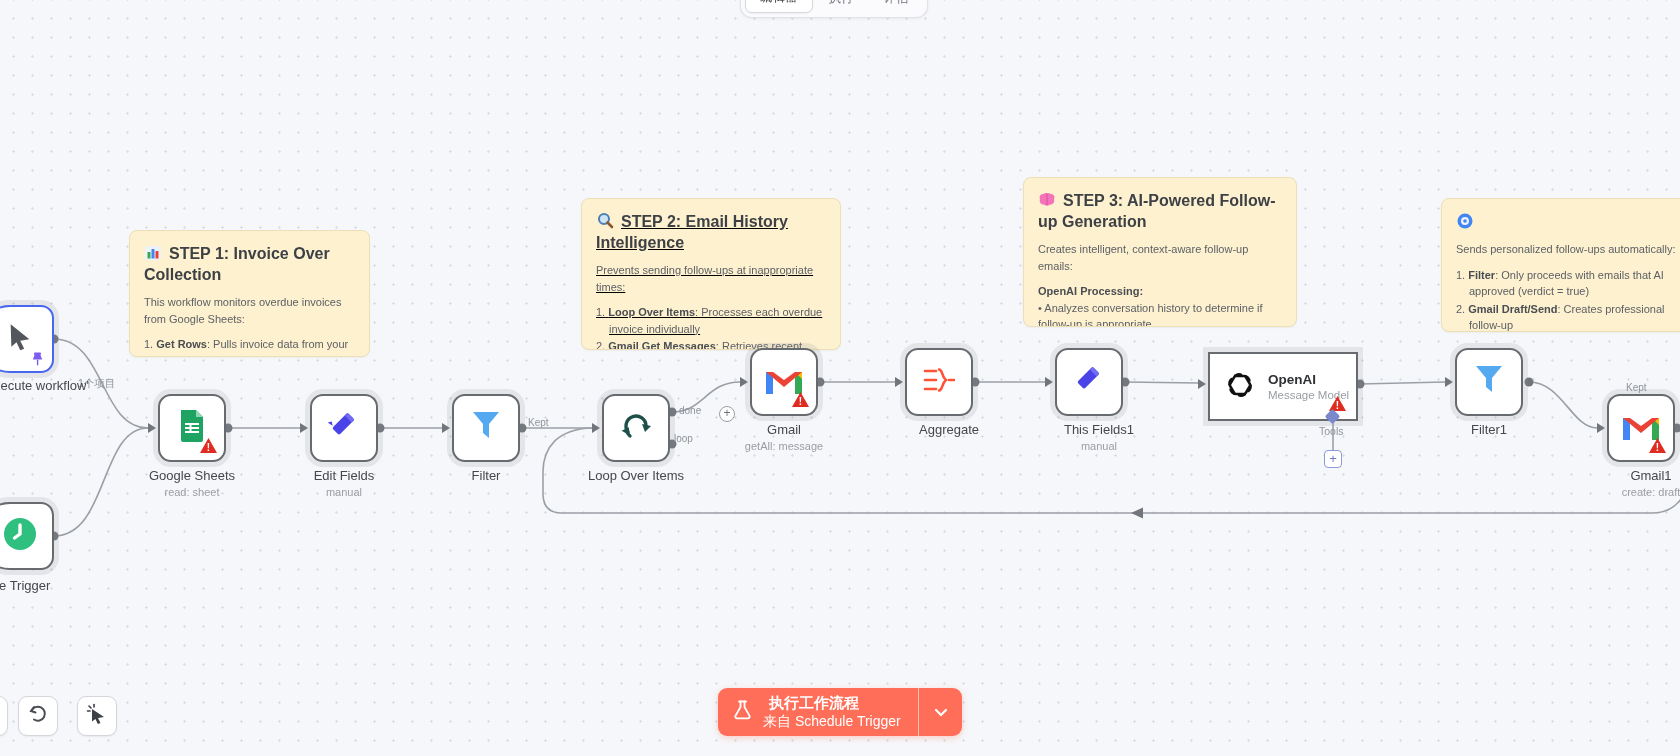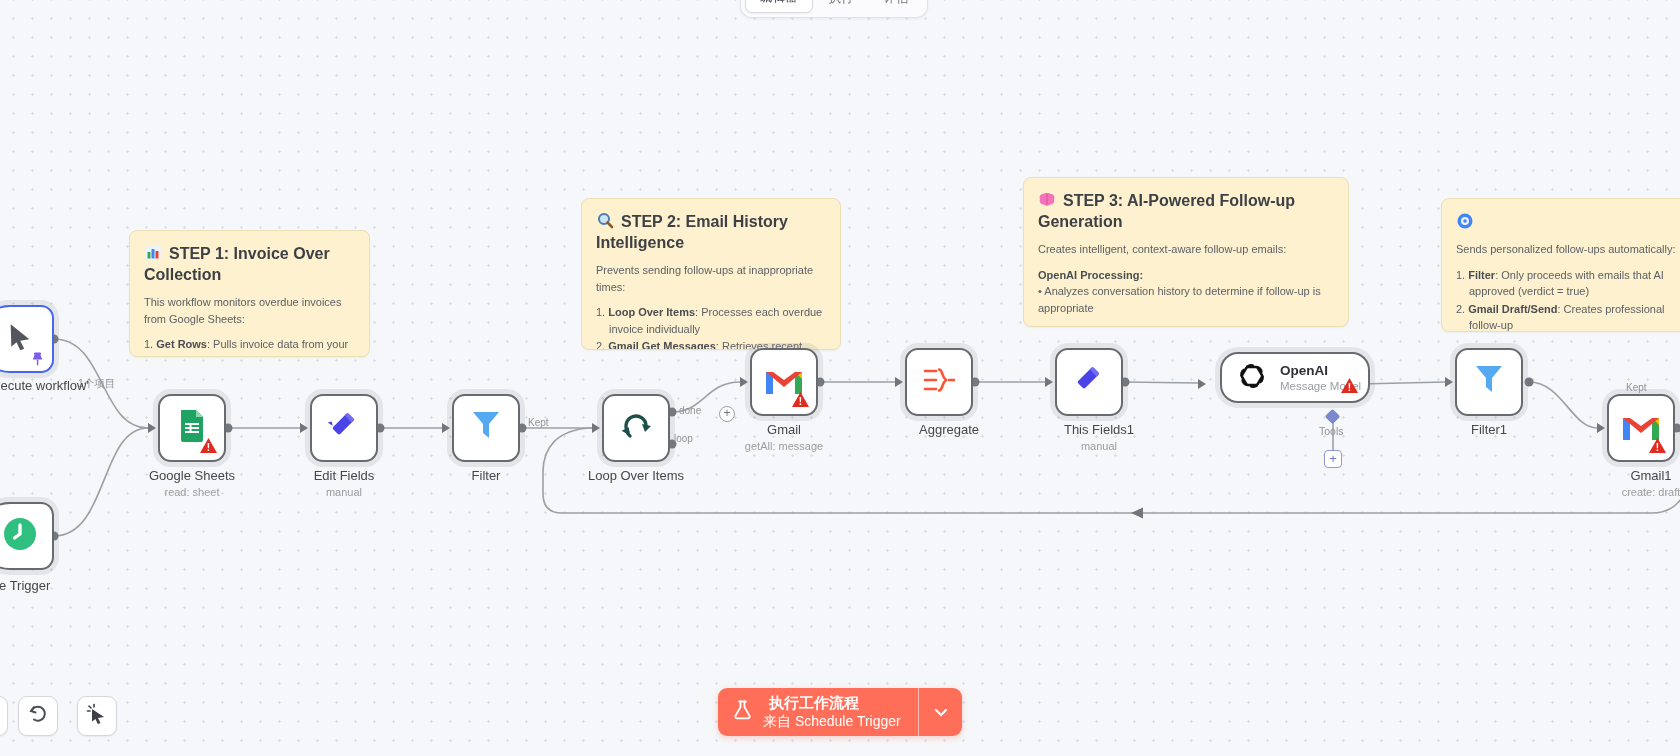--- a/index.html
+++ b/index.html
@@ -46,21 +46,21 @@
 
   
   .node {
     position:absolute; width:68px; height:68px; background:#fff;
     border:2px solid #676a6f; border-radius:13px;
     box-shadow:0 0 0 5px rgba(130,136,152,.16);
     display:flex; align-items:center; justify-content:center; z-index:10;
   }
   .node.trigger { border-radius:34px 13px 13px 34px; }
   .node.selected { border-color:#4866f0; }
-  .node.wide { width:150px; height:51px; justify-content:flex-start; padding-left:13px; border-radius:18px;margin-left:12px; }
+  .node.wide { width:150px; height:69px; justify-content:flex-start; padding-left:13px; border-radius:0; }
   .warn { position:absolute; right:7px; bottom:7px; width:17px; height:15px; }
   .pin  { position:absolute; right:8px; bottom:5px; width:13px; height:14px; }
 
   .node-label {
     position:absolute; width:160px; text-align:center; z-index:11;
     font-size:13px; color:#45474c; line-height:1.25;
   }
   .node-sublabel { font-size:11px; color:#9a9da3; margin-top:2px; }
   .openai-texts { margin-left:11px; }
   .openai-title { font-size:13.5px; font-weight:bold; color:#2f3136; }
@@ -182,33 +182,33 @@
             <rect x="3.5" y="8" width="3" height="6.5" fill="#34a853"></rect>
             <rect x="7.5" y="5" width="3" height="9.5" fill="#4285f4"></rect>
             <rect x="11.5" y="7" width="3" height="7.5" fill="#ea4335"></rect>
           </svg></span><span>STEP 1: Invoice Over Collection</span></div>
     <div class="note-body">
       <div class="note-intro">This workflow monitors overdue invoices from Google Sheets:</div>
       <div class="note-li"><span>1.</span> <b>Get Rows</b><span>: Pulls invoice data from your</span></div>
     </div>
   </div>
 
-  <div class="note" style="left:581px; top:198px; width:260px; height:152px;">
+  <div class="note" style="left:581px; top:198px; width:260px; height:152px;text-decoration:underline;">
     <div class="note-title"><span class="note-icon"><svg viewBox="0 0 18 18" width="18" height="18">
             <circle cx="8" cy="7" r="5" fill="#cfe3f5" stroke="#4a7fb5" stroke-width="2"></circle>
             <line x1="11.5" y1="10.5" x2="16" y2="15" stroke="#8a5a2b" stroke-width="2.6" stroke-linecap="round"></line>
           </svg></span><span>STEP 2: Email History Intelligence</span></div>
     <div class="note-body">
       <div class="note-intro">Prevents sending follow-ups at inappropriate times:</div>
       <div class="note-li"><span>1.</span> <b>Loop Over Items</b><span>: Processes each overdue invoice individually</span></div>
       <div class="note-li"><span>2.</span> <b>Gmail Get Messages</b><span>: Retrieves recent email</span></div>
     </div>
   </div>
 
-  <div class="note" style="left:1023px; top:177px; width:326px; height:150px;">
+  <div class="note" style="left:1023px; top:177px; width:274px; height:150px;">
     <div class="note-title"><span class="note-icon"><svg viewBox="0 0 18 18" width="18" height="18">
             <path d="M5 3 C2 3 1 6 2 8 C1 11 3 14 6 13.5 C7 15 11 15 12 13.5 C15 14 17 11 16 8 C17 6 16 3 13 3 C11 1.5 7 1.5 5 3 Z" fill="#f473b9"></path>
             <path d="M9 3 V14" stroke="#e055a0" stroke-width="1.2"></path>
           </svg></span><span>STEP 3: AI-Powered Follow-up Generation</span></div>
     <div class="note-body">
       <div class="note-intro">Creates intelligent, context-aware follow-up emails:</div>
       <div class="note-sub">OpenAI Processing:</div>
       <div>• Analyzes conversation history to determine if follow-up is appropriate</div>
 
     </div>

